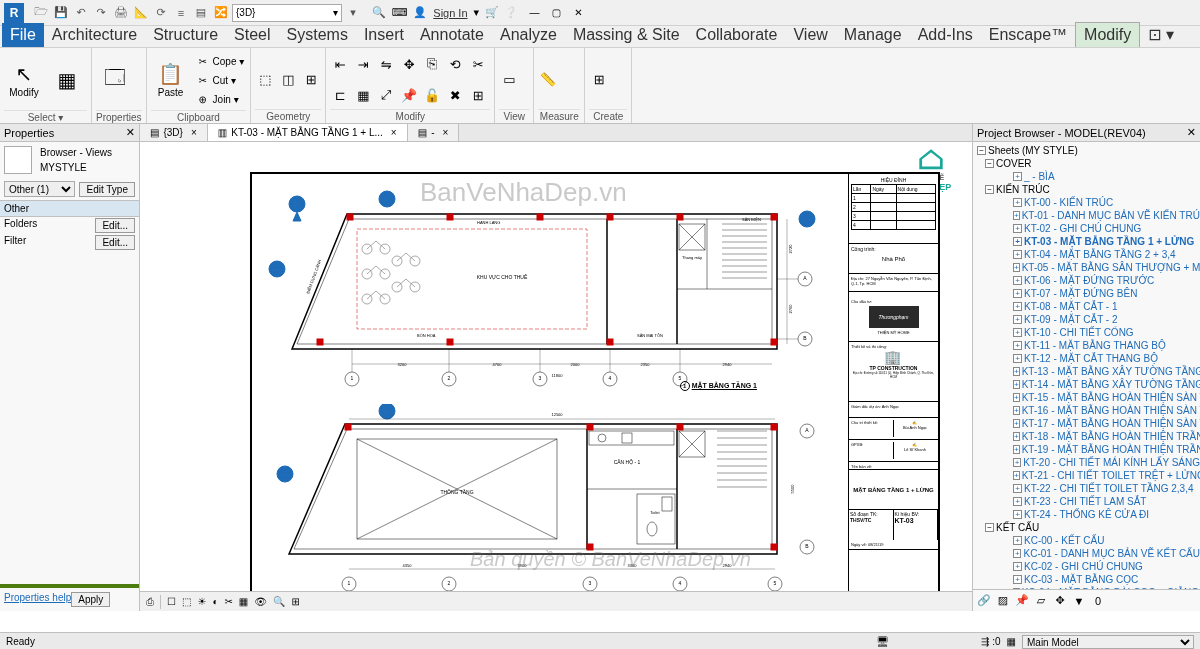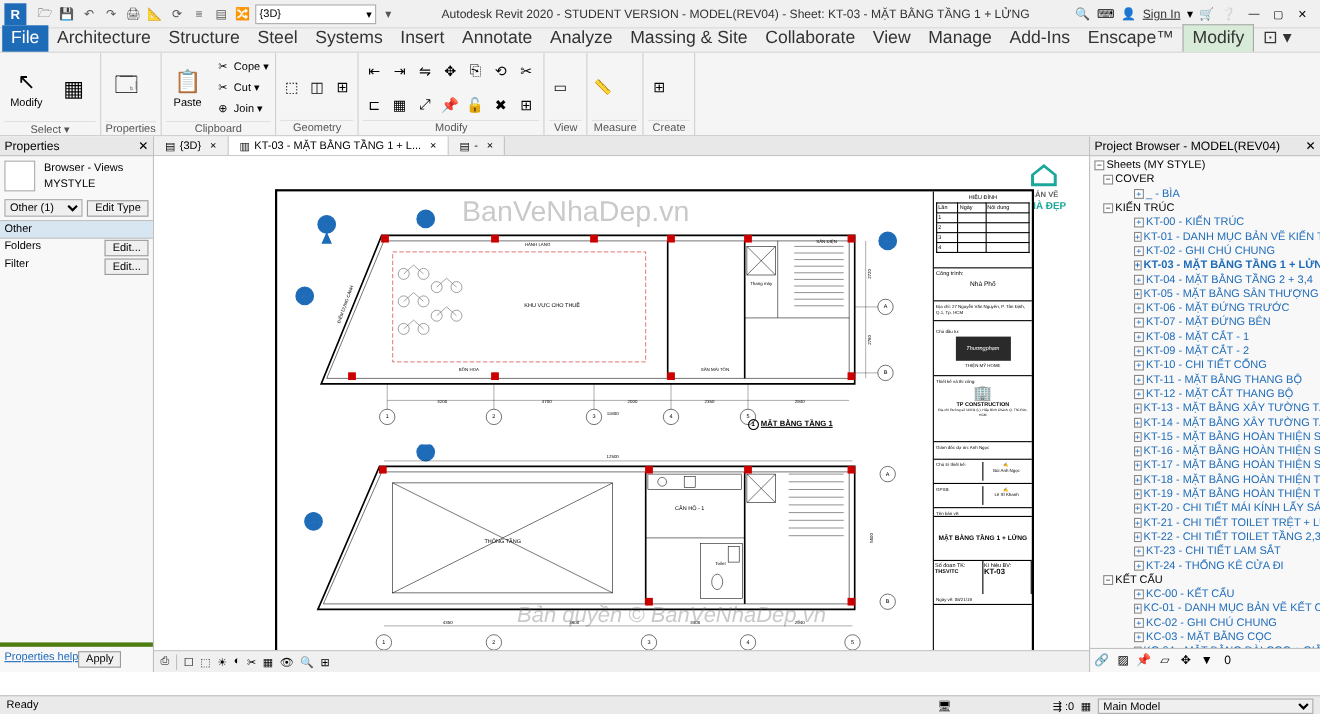--- a/index.html
+++ b/index.html
@@ -84,21 +84,21 @@
 .dim { stroke:#000; stroke-width:0.3; }
 .dim-text { font-size:4px; text-anchor:middle; }
 .dashed-red { stroke:#c00; stroke-width:0.5; stroke-dasharray:4 2; fill:none; }
 .watermark1 { position:absolute; top:35px; left:280px; font-size:26px; color:rgba(100,100,100,0.35); font-weight:300; pointer-events:none; }
 .watermark2 { position:absolute; bottom:20px; left:330px; font-size:20px; color:rgba(100,100,100,0.35); font-weight:300; pointer-events:none; font-style:italic;}
 .brand-logo { position:absolute; top:6px; right:6px; width:70px; height:44px; display:flex; flex-direction:column; align-items:center; justify-content:center; }
 .brand-logo .house { width:34px; height:28px; }
 .brand-logo .txt { font-size:9px; font-weight:bold; color:#1aa89a; }
 
 
-.right-panel { width:210px; background:#f8f8f8; border-left:1px solid #c0c0c0; display:flex; flex-direction:column; }
+.right-panel { width:228px; background:#f8f8f8; border-left:1px solid #c0c0c0; display:flex; flex-direction:column; }
 .tree { flex:1; overflow:auto; font-size:10px; padding:2px 0; }
 .tree-node { padding:1px 0 1px 4px; white-space:nowrap; cursor:pointer; display:flex; align-items:center; gap:2px; }
 .tree-node .exp { width:9px; height:9px; border:1px solid #888; display:inline-flex; align-items:center; justify-content:center; font-size:8px; line-height:1; background:#fff; }
 .tree-node.lvl1 { padding-left:12px; }
 .tree-node.lvl3 { padding-left:40px; color:#1e6bb8; }
 .tree-node.active { font-weight:bold; }
 .right-toolbar { height:22px; border-top:1px solid #c0c0c0; display:flex; align-items:center; gap:3px; padding:0 3px; }
 .right-toolbar .tbtn { width:16px; height:16px; font-size:11px; display:flex; align-items:center; justify-content:center; cursor:pointer; }
 
 
@@ -126,21 +126,20 @@
     <span class="qat-btn">⟳</span>
     <span class="qat-btn">≡</span>
     <span class="qat-btn">▤</span>
     <span class="qat-btn">🔀</span>
     <div class="view-combo">
         <span>{3D}</span>
         <span>▾</span>
       </div>
     <span class="qat-btn">▾</span>
   </div>
-  <div class="title-text">Autodesk Revit 2020 - STUDENT VERSION - MODEL(REV04) - Sheet: KT-03 - MẶT BẰNG TẦNG 1 + LỬNG</div>
   <div class="right-ctrls">
     <span>🔍</span>
     <span>⌨</span>
     <span>👤</span>
     <span class="signin">Sign In</span>
     <span>▾</span>
     <span>🛒</span>
     <span>❔</span>
     <div class="win-btns">
       <span class="win-btn">—</span>
@@ -808,15 +807,15 @@
   </div>
 </div>
 
 <div class="status">
   <span>Ready</span>
   <div class="right">
     <span>🖥</span>
     <span style="margin:0 40px"></span>
     <span>⇶ :<span>0</span></span>
     <span>▦</span>
-    <select style="width:196px"><option>Main Model</option></select>
+    <select style="width:172px"><option>Main Model</option></select>
   </div>
 </div>
 
 </body></html>

